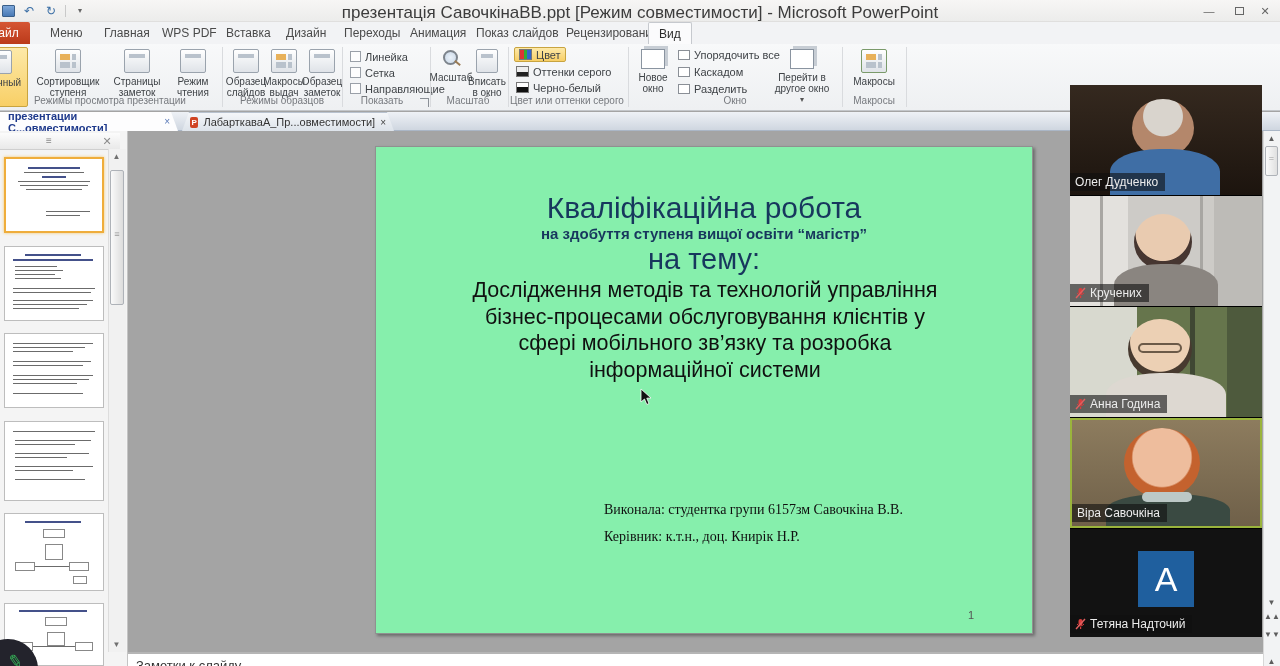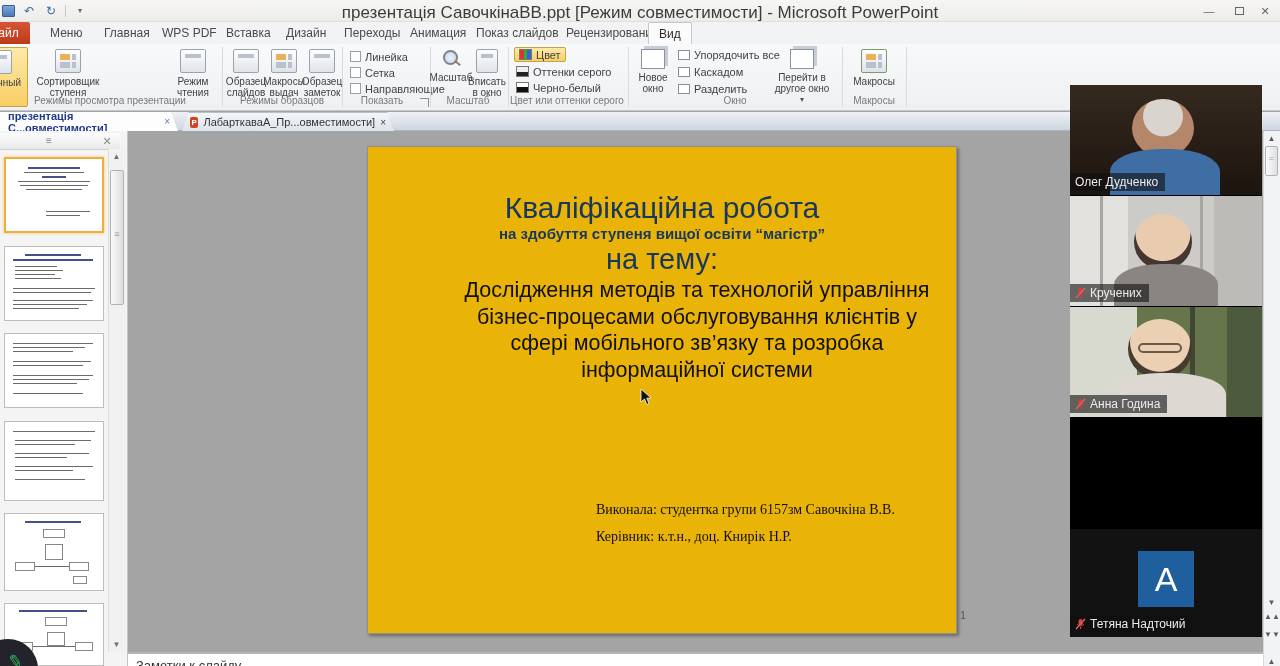--- a/index.html
+++ b/index.html
@@ -67,21 +67,21 @@
   .tline { position:absolute; background:#9aa2b5; height:2px; }
   .tline.navy { background:#44518a; }
   .tline.dark { background:#6b6b6b; height:1px; }
   .tbox { position:absolute; border:1px solid #888; background:#fff; }
   #thumb-scroll { left:108px; top:149px; width:18px; height:503px; background:#f1f1f1; border-left:1px solid #ddd; }
   .scr-arrow { width:15px; text-align:center; font-size:8px; color:#707070; }
   #thumb-thumbbar { left:110px; top:170px; width:14px; height:135px; background:linear-gradient(90deg,#fafafa,#dcdcdc); border:1px solid #aeb2b8; border-radius:2px; }
   #thumb-thumbbar:after { content:"≡"; display:block; text-align:center; color:#9a9a9a; font-size:9px; margin-top:58px; }
 
   
-  #slide { left:367px; top:146px; width:590px; height:488px; background:#eab308; border:1px solid #909090; box-shadow:2px 2px 3px rgba(0,0,0,.35); }
+  #slide { left:375px; top:146px; width:658px; height:488px; background:#86efac; border:1px solid #909090; box-shadow:2px 2px 3px rgba(0,0,0,.35); }
   .navy { color:#17375d; }
   #slide-title { top:44px; width:100%; text-align:center; font-size:30px; letter-spacing:0; }
   #slide-sub { top:78px; width:100%; text-align:center; font-size:15px; font-weight:bold; }
   #slide-topic { top:96px; width:100%; text-align:center; font-size:29px; }
   #slide-body { top:130px; left:40px; width:578px; text-align:center; font-size:21.5px; color:#101010; line-height:26.5px; }
   #slide-credits { top:349px; left:228px; width:400px; font-family:"Liberation Serif", serif; font-size:14px; color:#101010; line-height:27px; }
   #slide-pagenum { top:462px; left:592px; font-size:11px; color:#555; }
 
   
   #notes { left:128px; top:652px; width:1152px; height:14px; background:#fff; border-top:2px solid #b5b5b5; overflow:hidden; }
@@ -147,20 +147,24 @@
   <div class="abs" id="ribbon"></div>
 
   <div class="abs bigbtn sel" style="left:-30px;width:58px">
     <span class="ribicon"></span>
     <span class="lbl">Обычный</span>
   </div>
   <div class="abs bigbtn" style="left:30px;width:76px">
     <span class="ribicon grid4"></span>
     <span class="lbl">Сортировщик ступеня</span>
   </div>
+  <div class="abs bigbtn" style="left:108px;width:58px">
+    <span class="ribicon"></span>
+    <span class="lbl">Страницы заметок</span>
+  </div>
   <div class="abs bigbtn" style="left:168px;width:50px">
     <span class="ribicon"></span>
     <span class="lbl">Режим чтения</span>
   </div>
   <div class="abs grp-cap" style="left:0;width:220px">Режимы просмотра презентации</div>
   <div class="abs grp-sep" style="left:222px"></div>
 
   <div class="abs bigbtn" style="left:228px;width:36px">
     <span class="ribicon"></span>
     <span class="lbl">Образец слайдов</span>
@@ -244,21 +248,21 @@
 
   <div class="abs bigbtn" style="left:848px;width:52px">
     <span class="ribicon grid4" style="border-color:#7a9a6a"></span>
     <span class="lbl">Макросы</span>
   </div>
   <div class="abs grp-cap" style="left:844px;width:60px">Макросы</div>
   <div class="abs grp-sep" style="left:906px"></div>
 
   <div class="abs" id="doctabs"></div>
   <div class="abs dtab active" style="left:0;width:178px">
-    <span>презентація С...овместимости]</span>
+    <span>презентации С...овместимости]</span>
     <span class="x">×</span>
   </div>
   <div class="abs dtab inactive" style="left:182px;width:212px">
     <span class="ppt-mini">P</span>
     <span>ЛабарткаваА_Пр...овместимости]</span>
     <span class="x" style="color:#444">×</span>
   </div>
 
   <div class="abs" id="sidebar"></div>
   <div class="abs" id="pane-head"></div>
@@ -400,20 +404,28 @@
         <svg class="micmute" viewBox="0 0 11 12">
             <rect x="3.5" y="1" width="4" height="6.5" rx="2" fill="#d93d3d"></rect>
             <path d="M2 6 q3.5 4 7 0" stroke="#d93d3d" fill="none"></path>
             <rect x="5" y="9" width="1.2" height="2" fill="#d93d3d"></rect>
             <line x1="1" y1="11" x2="10" y2="1" stroke="#e06060" stroke-width="1.4"></line>
           </svg>
         <span>Анна Година</span>
       </span>
     </div>
 
+    <div class="tile active-speaker" style="top:333px;background:linear-gradient(#8d7c5e,#6f6049)">
+      <span class="head" style="left:52px;top:8px;width:76px;height:70px;background:radial-gradient(circle at 50% 42%,#eebd9d 0 52%,#c4622e 55%)"></span>
+      <span class="torso" style="left:34px;top:74px;width:124px;height:36px;background:#3a4a42"></span>
+      <span class="abs" style="left:70px;top:72px;width:50px;height:10px;border-radius:5px;background:#bcc8c6"></span>
+      <span class="vname">
+          <span>Віра Савочкіна</span>
+        </span>
+    </div>
 
     <div class="tile" style="top:444px;height:108px;background:#121212">
       <span class="avatar-letter">А</span>
       <span class="vname">
         <svg class="micmute" viewBox="0 0 11 12">
             <rect x="3.5" y="1" width="4" height="6.5" rx="2" fill="#d93d3d"></rect>
             <path d="M2 6 q3.5 4 7 0" stroke="#d93d3d" fill="none"></path>
             <rect x="5" y="9" width="1.2" height="2" fill="#d93d3d"></rect>
             <line x1="1" y1="11" x2="10" y2="1" stroke="#e06060" stroke-width="1.4"></line>
           </svg>

